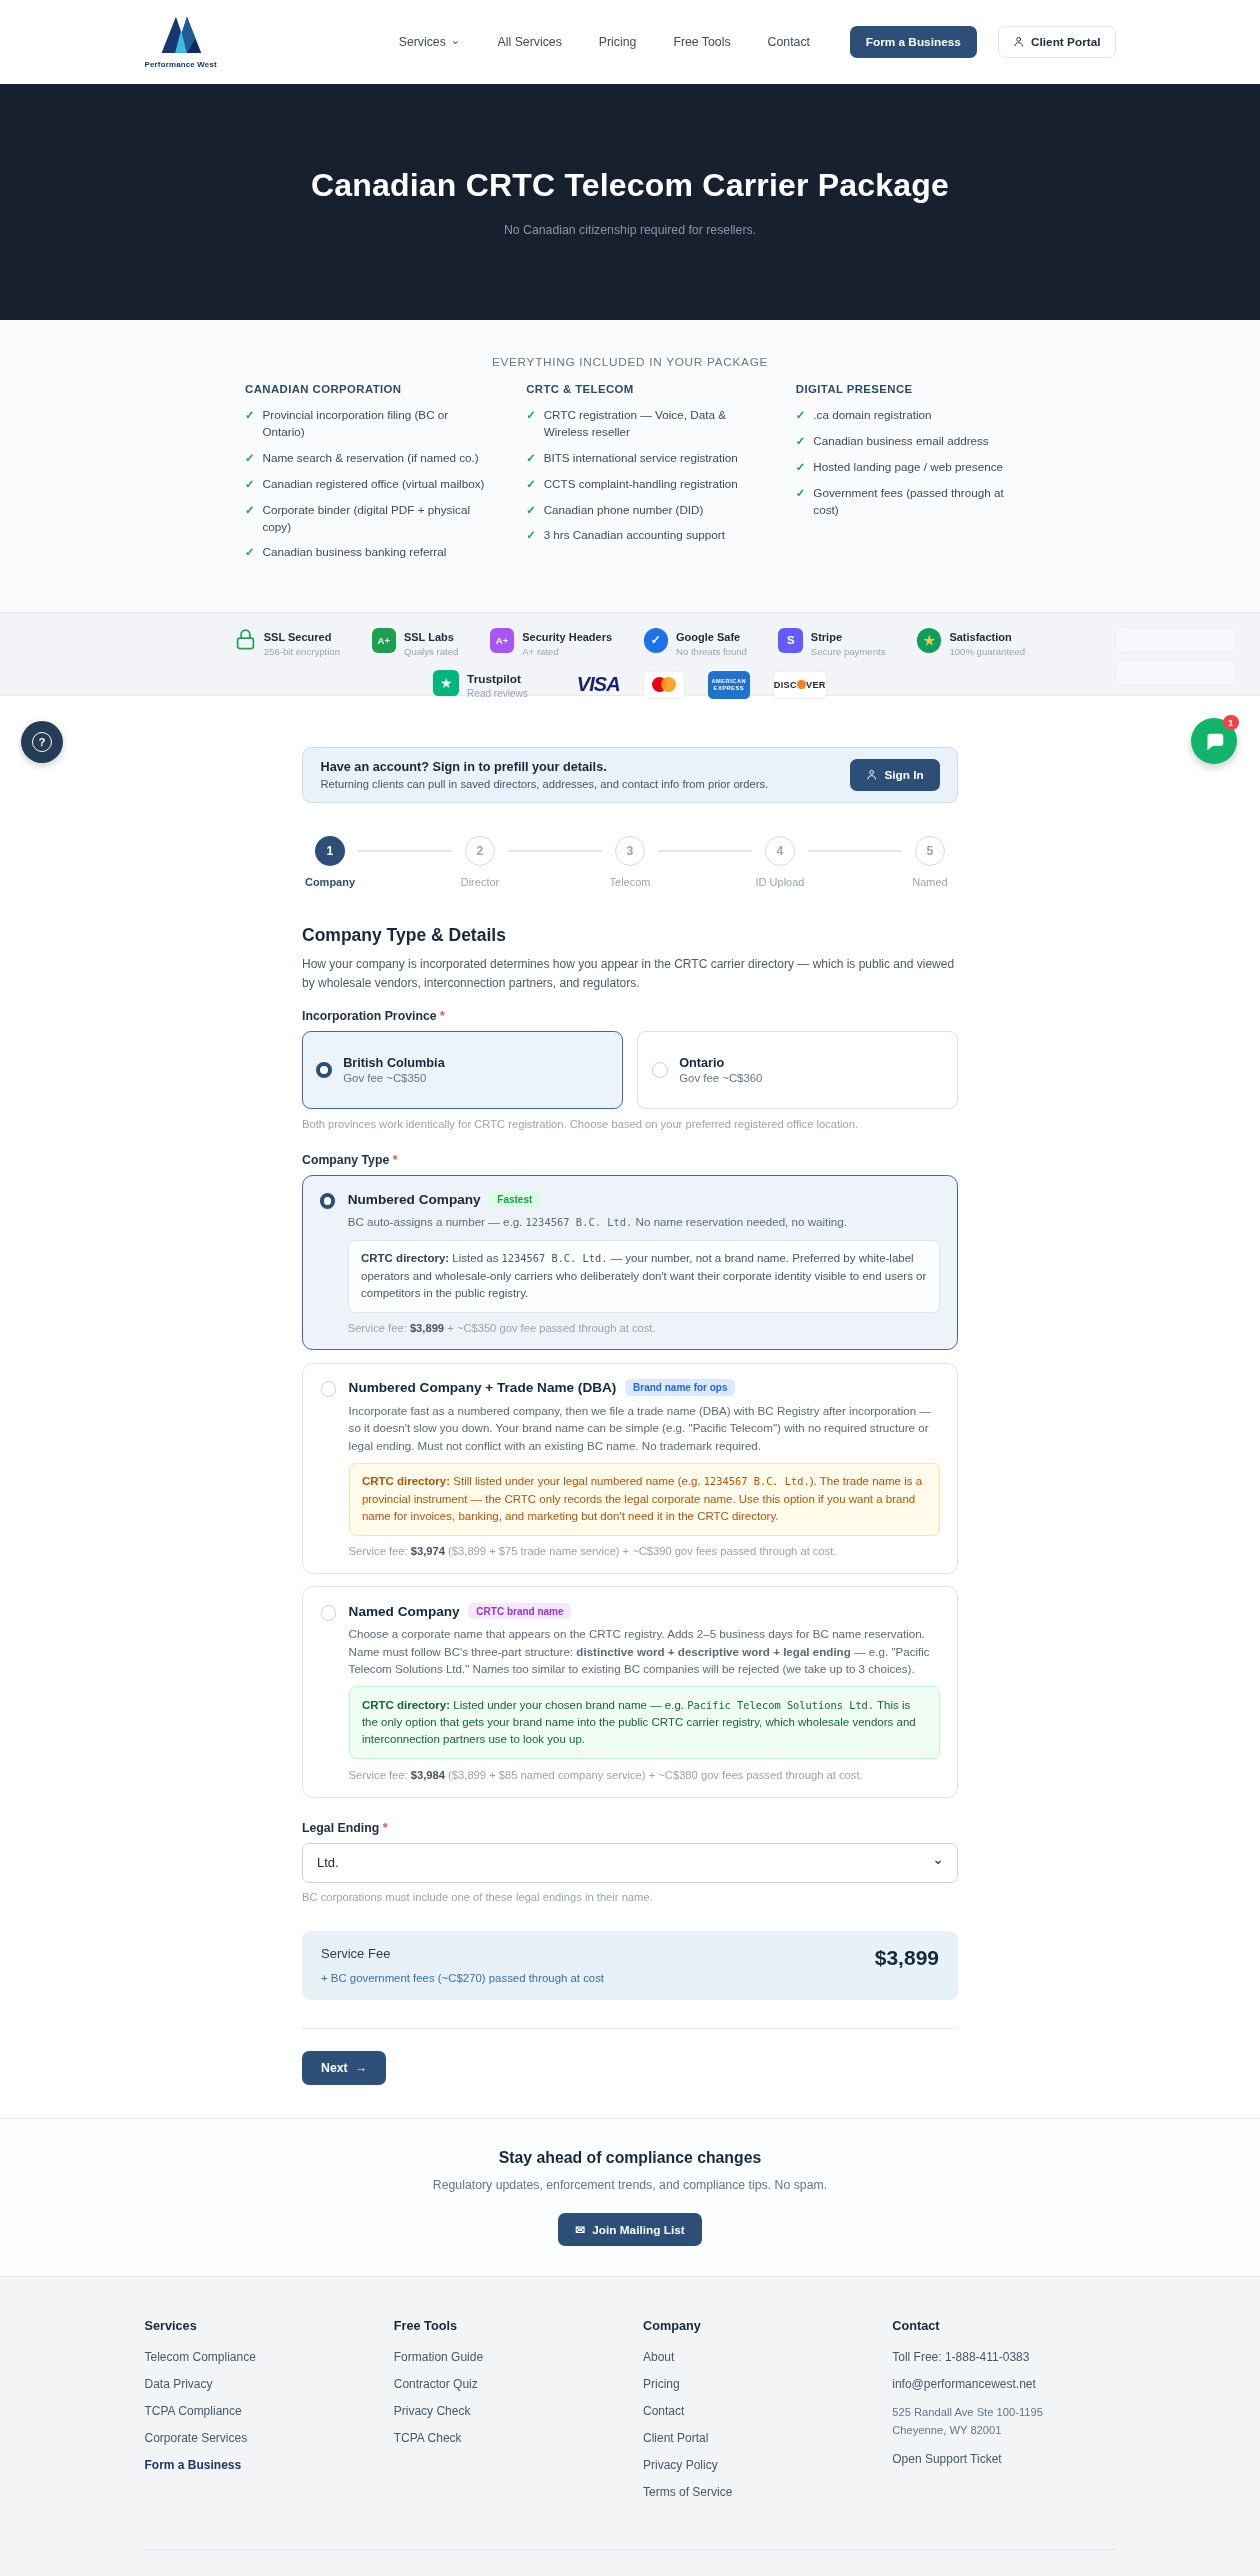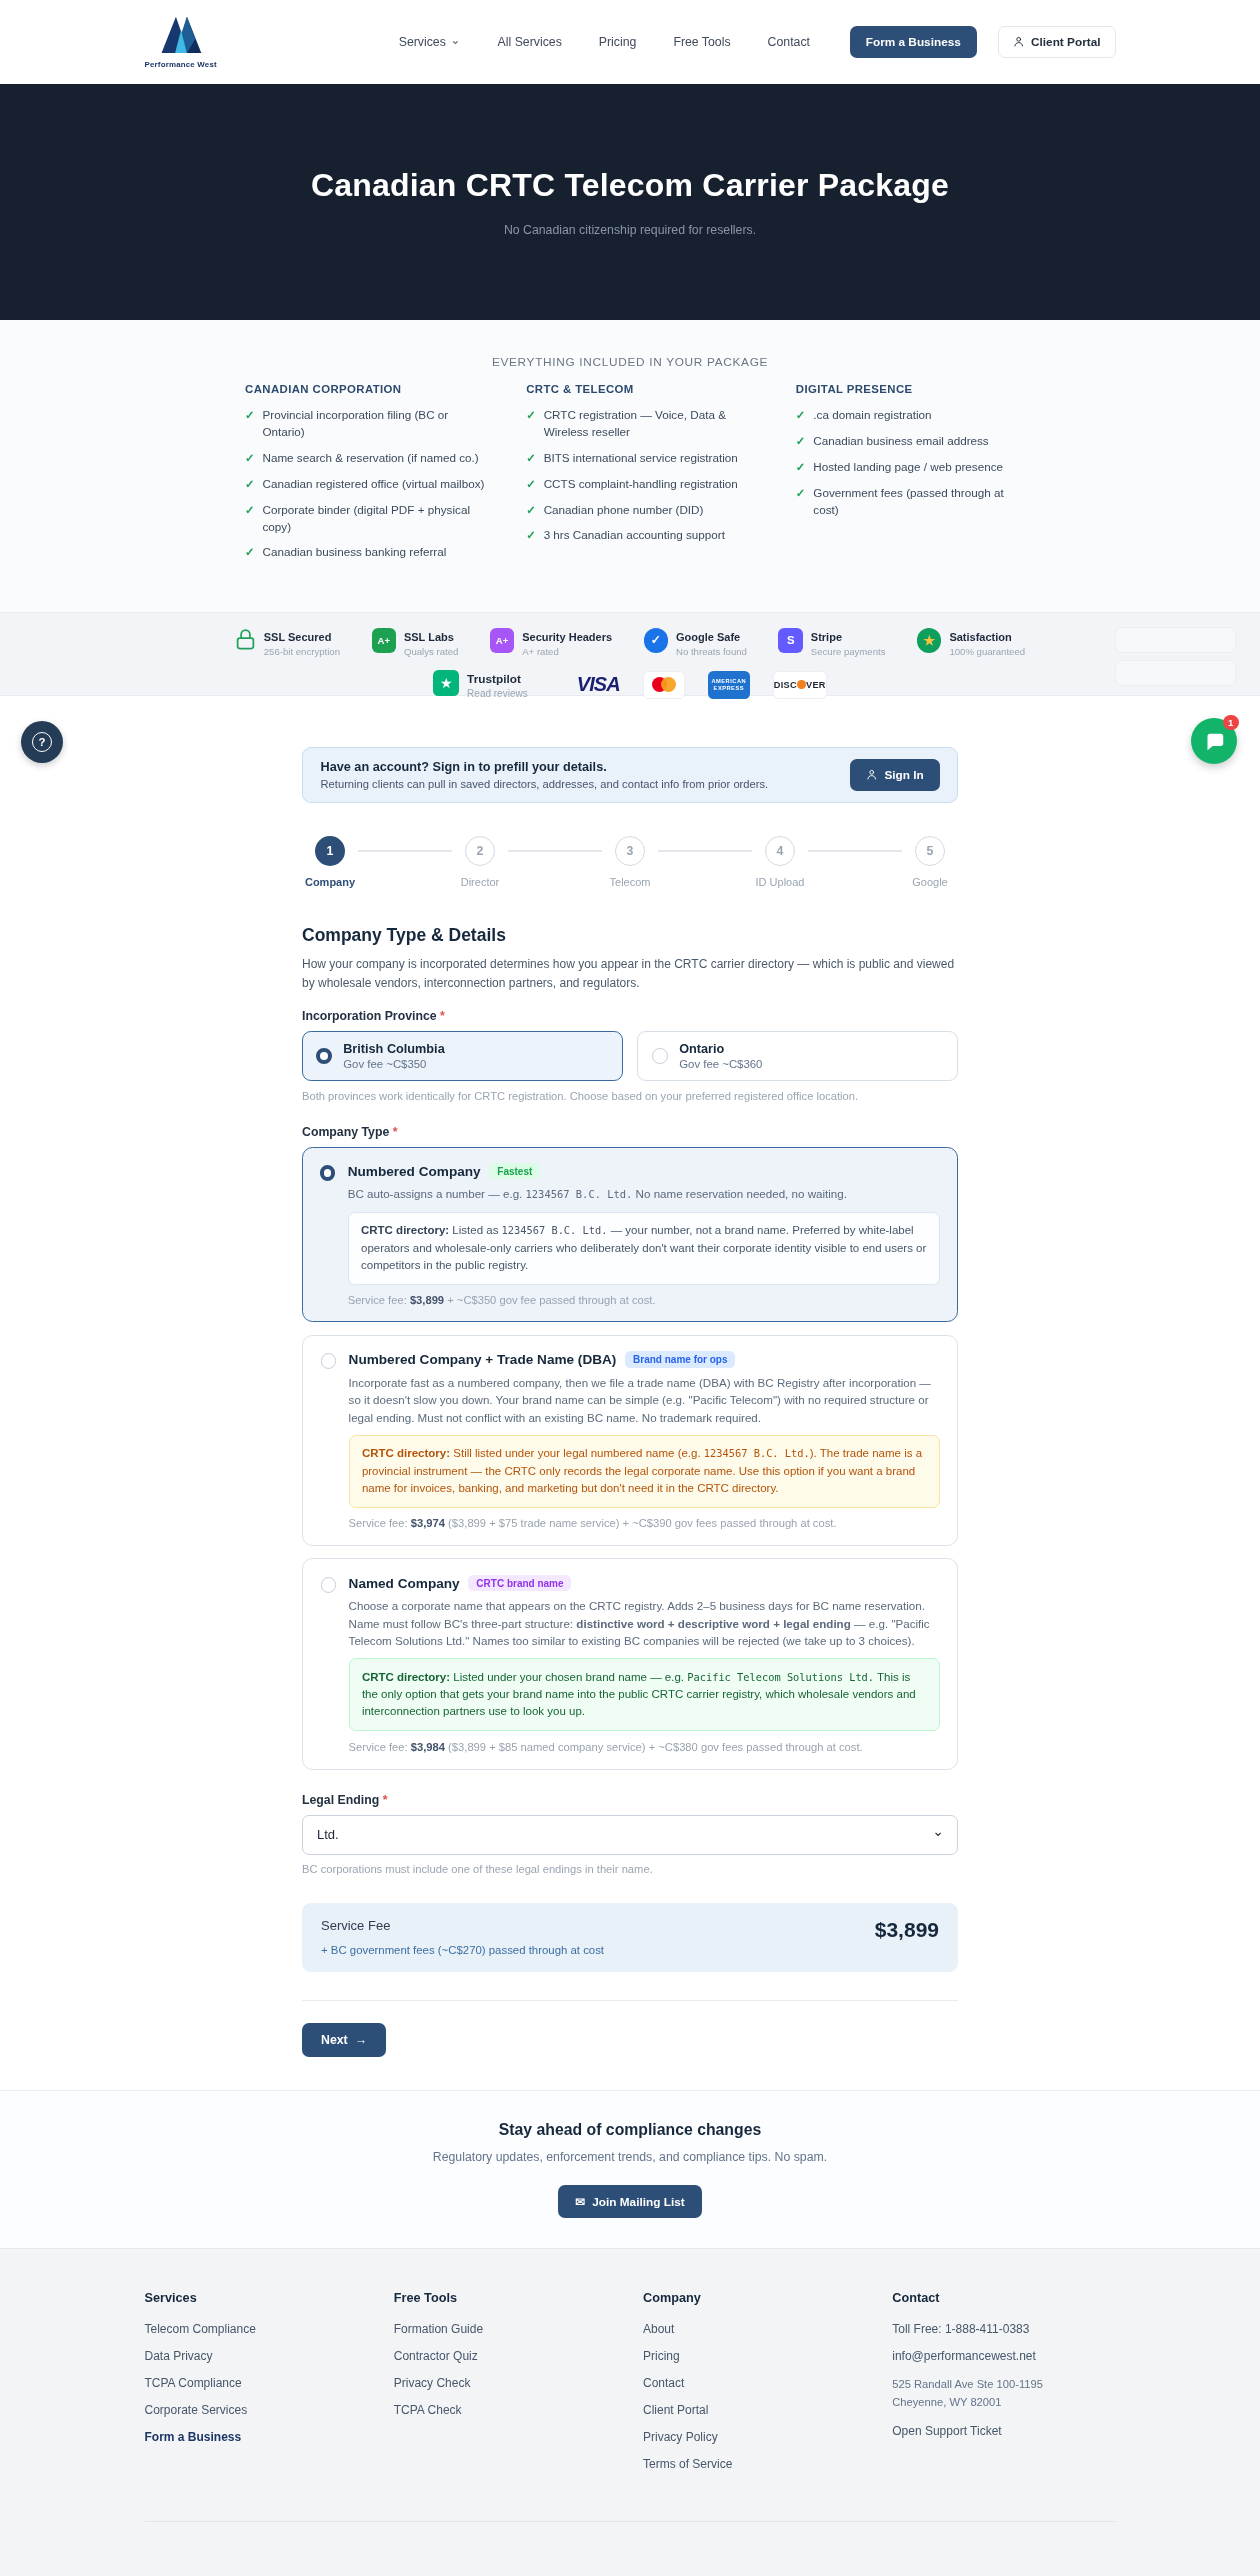--- a/index.html
+++ b/index.html
@@ -72,21 +72,21 @@
   .slabel { margin-top:9.6px; font-size:11px; color:#9aa5b2; white-space:nowrap; }
   .slabel.active { color:#2d4e76; font-weight:700; }
   .sline { flex:1; height:1.8px; background:#e4e8ee; margin-top:14px; }
 
   .formtitle { font-size:17.5px; font-weight:700; color:#16283c; margin-bottom:8.8px; }
   .intro { font-size:12px; color:#4b5a6b; line-height:1.6; margin-bottom:15.8px; }
   .flabel { font-size:12.3px; font-weight:700; color:#243142; margin-bottom:7.9px; }
   .req { color:#e0524d; }
 
   .prov-grid { display:grid; grid-template-columns:1fr 1fr; gap:14px; margin-bottom:8.8px; }
-  .prov-card { display:flex; align-items:center; gap:11.4px; border:0.9px solid #d8dee6; border-radius:8.8px; padding:10px 14px; background:#fff; cursor:pointer; }
+  .prov-card { display:flex; align-items:center; gap:11.4px; border:0.9px solid #d8dee6; border-radius:8.8px; padding:24px 14px; background:#fff; cursor:pointer; }
   .prov-card.selected { border:1.8px solid #3a6aa0; background:#edf3fa; padding:9.6px 13px; }
   .radio { width:15.8px; height:15.8px; border-radius:50%; flex:none; cursor:pointer; }
   .radio.on { border:4.8px solid #2d4e76; background:#fff; }
   .radio.off { border:1.3px solid #c6ced9; background:#fff; }
   .pc-title { font-size:12.7px; font-weight:700; color:#16283c; margin-bottom:2.6px; }
   .pc-fee { font-size:11.4px; color:#64748b; }
   .helper { font-size:11.2px; color:#9aa5b2; margin-bottom:23px; }
 
   .opt-card { border:0.9px solid #dbe1e8; border-radius:10.5px; padding:15.8px 17.5px; margin-bottom:12.3px; background:#fff; display:flex; gap:12.3px; cursor:pointer; }
   .opt-card.selected { border:1.8px solid #3a6aa0; background:#eef3fa; padding:15px 16.6px; }
@@ -350,21 +350,21 @@
         <div class="slabel">Telecom</div>
       </div>
       <div class="sline"></div>
       <div class="step">
         <div class="scircle idle">4</div>
         <div class="slabel">ID Upload</div>
       </div>
       <div class="sline"></div>
       <div class="step">
         <div class="scircle idle">5</div>
-        <div class="slabel">Google</div>
+        <div class="slabel">Named</div>
       </div>
     </div>
 
     <div class="formtitle">Company Type &amp; Details</div>
     <div class="intro">How your company is incorporated determines how you appear in the CRTC carrier directory — which is public and viewed by wholesale vendors, interconnection partners, and regulators.</div>
 
     <div class="flabel">
       <span>Incorporation Province</span> <span class="req">*</span>
     </div>
     <div class="prov-grid">

